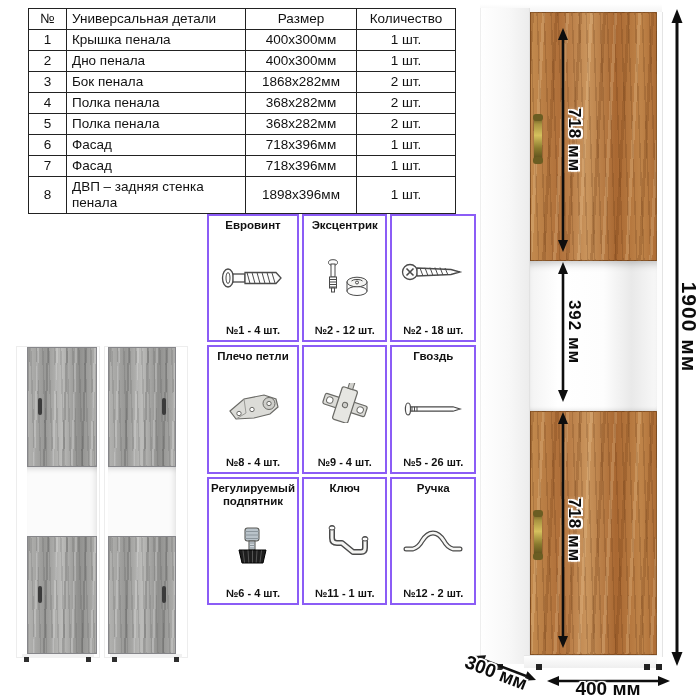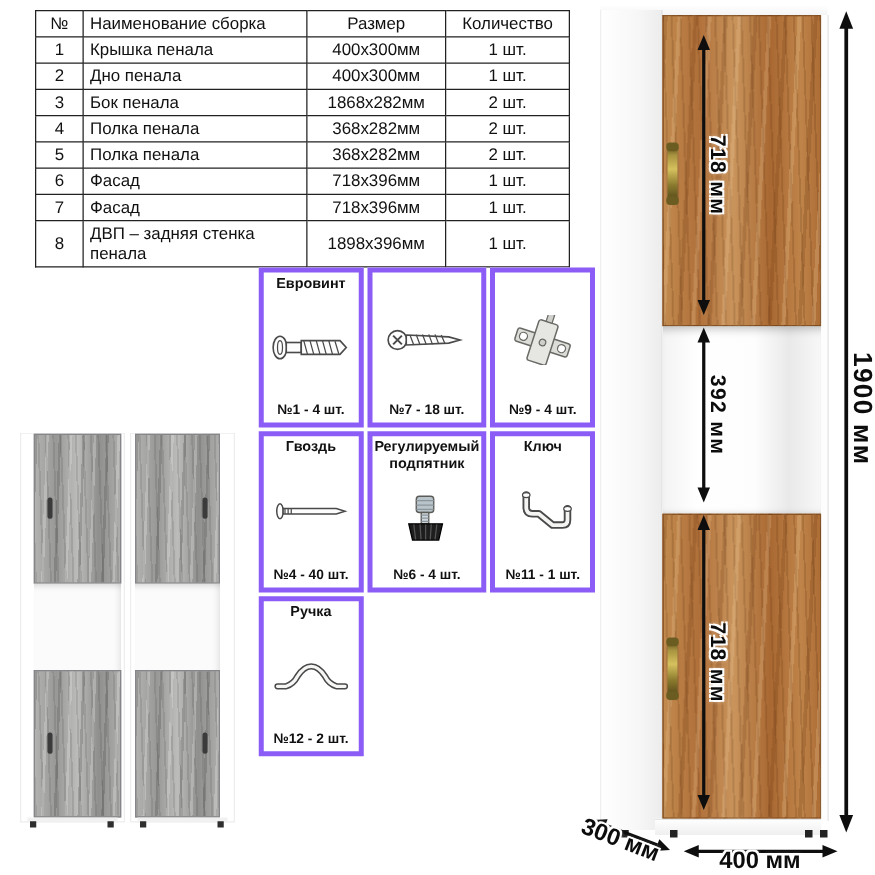--- a/index.html
+++ b/index.html
@@ -12,21 +12,21 @@
                       font-weight:normal;background:#fff;}
   .parts .c-num{width:27px;text-align:center;}
   .parts .c-name{width:168px;text-align:left;}
   .parts .c-size{width:100px;text-align:center;}
   .parts .c-qty{width:88px;text-align:center;}
   .parts tr.tall td{height:36px;}
 
   
   .hw-grid{position:absolute;left:207px;top:214px;width:269px;height:391px;
            display:grid;grid-template-columns:repeat(3,1fr);grid-auto-rows:1fr;gap:3px;}
-  .hw-cell{border:4px solid #8b5cf6;background:#fff;display:flex;flex-direction:column;
+  .hw-cell{border:2px solid #8b5cf6;background:#fff;display:flex;flex-direction:column;
            align-items:center;justify-content:space-between;padding:3px 2px 4px 2px;min-height:0;}
   .hw-title{font-weight:bold;font-size:11.5px;text-align:center;line-height:1.12;}
   .hw-icon{flex:1;display:flex;align-items:center;justify-content:center;min-height:0;}
   .hw-count{font-weight:bold;font-size:11px;white-space:nowrap;}
 
   
   .oak{background-color:#b5783e;background-image:
     repeating-linear-gradient(93deg, rgba(110,58,18,0.25) 0 3px, rgba(0,0,0,0) 3px 11px,
         rgba(255,226,180,0.20) 11px 14px, rgba(0,0,0,0) 14px 24px),
     repeating-linear-gradient(88deg, rgba(80,40,10,0.18) 0 1.5px, rgba(0,0,0,0) 1.5px 7px),
@@ -93,21 +93,21 @@
 </style>
 </head>
 <body>
 
 <div class="canvas">
 
   <table class="parts">
     <tbody>
         <tr>
       <th class="c-num">№</th>
-      <th class="c-name">Наименование сборка</th>
+      <th class="c-name">Универсальная детали</th>
       <th class="c-size">Размер</th>
       <th class="c-qty">Количество</th>
     </tr>
     <tr>
       <td class="c-num">1</td>
       <td class="c-name">Крышка пенала</td>
       <td class="c-size">400х300мм</td>
       <td class="c-qty">1 шт.</td>
     </tr>
     <tr>
@@ -164,34 +164,66 @@
           <ellipse cx="7" cy="14" rx="5.5" ry="9" fill="#fdfdfd" stroke="#4a4a4a" stroke-width="1.3"></ellipse>
           <ellipse cx="7" cy="14" rx="2" ry="5.5" fill="none" stroke="#4a4a4a"></ellipse>
           <rect x="12" y="10" width="12" height="8" fill="#fdfdfd" stroke="#4a4a4a" stroke-width="1.3"></rect>
           <path d="M24 8.5 H55 L60 14 L55 19.5 H24 Z" fill="#fdfdfd" stroke="#4a4a4a" stroke-width="1.3"></path>
           <path d="M26 8.5 L29 19.5 M31 8.5 L34 19.5 M36 8.5 L39 19.5 M41 8.5 L44 19.5 M46 8.5 L49 19.5 M51 9 L54 19" stroke="#4a4a4a" fill="none"></path>
         </svg>
       </div>
       <div class="hw-count">№1 - 4 шт.</div>
     </div>
 
+    <div class="hw-cell">
+      <div class="hw-title">Эксцентрик</div>
+      <div class="hw-icon">
+        <svg class="ic" width="56" height="40" viewBox="0 0 56 40">
+          <ellipse cx="16" cy="4.5" rx="4.5" ry="2.8" fill="#fdfdfd" stroke="#4a4a4a"></ellipse>
+          <rect x="14" y="6" width="4" height="13" fill="#fdfdfd" stroke="#4a4a4a"></rect>
+          <rect x="12.5" y="19" width="7" height="11" fill="#fdfdfd" stroke="#4a4a4a"></rect>
+          <path d="M12.5 21.5 h7 M12.5 24 h7 M12.5 26.5 h7 M12.5 29 h7" stroke="#4a4a4a"></path>
+          <rect x="14.5" y="30" width="3" height="4" fill="#fdfdfd" stroke="#4a4a4a"></rect>
+          <rect x="30" y="24" width="20" height="9" fill="#fdfdfd" stroke="#4a4a4a"></rect>
+          <ellipse cx="40" cy="33" rx="10" ry="4.5" fill="#fdfdfd" stroke="#4a4a4a"></ellipse>
+          <ellipse cx="40" cy="24" rx="10" ry="4.8" fill="#f4f4f2" stroke="#4a4a4a"></ellipse>
+          <path d="M34.5 23 a6 2.6 0 0 1 11 0" fill="none" stroke="#4a4a4a"></path>
+          <circle cx="40" cy="24.5" r="1.5" fill="none" stroke="#4a4a4a"></circle>
+        </svg>
+      </div>
+      <div class="hw-count">№2 - 12 шт.</div>
+    </div>
 
     <div class="hw-cell">
       <div class="hw-icon">
         <svg class="ic" width="64" height="30" viewBox="0 0 64 30">
           <circle cx="9" cy="15" r="7.5" fill="#fdfdfd" stroke="#4a4a4a" stroke-width="1.3"></circle>
           <path d="M5.5 11.5 l7 7 M12.5 11.5 l-7 7" stroke="#4a4a4a" stroke-width="1.6"></path>
           <path d="M16 11 L50 12.5 L59 15 L50 17.5 L16 19 Z" fill="#fdfdfd" stroke="#4a4a4a" stroke-width="1.3"></path>
           <path d="M19 11 l3 8 M24 10.8 l3 8 M29 10.6 l3 8 M34 10.5 l3 8 M39 10.5 l3 7.6 M44 11 l3 7" stroke="#4a4a4a"></path>
         </svg>
       </div>
-      <div class="hw-count">№7 - 18 шт.</div>
-    </div>
-
-
+      <div class="hw-count">№2 - 18 шт.</div>
+    </div>
+
+
+    <div class="hw-cell">
+      <div class="hw-title">Плечо петли</div>
+      <div class="hw-icon">
+        <svg class="ic" width="58" height="40" viewBox="0 0 58 40">
+          <path d="M6 22 L20 10 L40 6 L52 10 L54 18 L46 25 L30 29 L12 30 Z" fill="#dcdcd8" stroke="#6a6a66" stroke-width="1.2"></path>
+          <path d="M20 10 L22 24 L12 30" fill="none" stroke="#9a9a96"></path>
+          <circle cx="45" cy="14.5" r="6" fill="#cfcfcb" stroke="#6a6a66"></circle>
+          <circle cx="45" cy="14.5" r="2.2" fill="#f2f2f0" stroke="#6a6a66"></circle>
+          <circle cx="15" cy="24.5" r="2.2" fill="#fff" stroke="#6a6a66"></circle>
+          <circle cx="28" cy="20.5" r="2.2" fill="#fff" stroke="#6a6a66"></circle>
+        </svg>
+      </div>
+      <div class="hw-count">№8 - 4 шт.</div>
+    </div>
 
     <div class="hw-cell">
       <div class="hw-icon">
         <svg class="ic" width="54" height="40" viewBox="0 0 54 40">
           <g transform="rotate(18 27 22)">
             <rect x="5" y="16.5" width="44" height="11" rx="2" fill="#dcdcd8" stroke="#6a6a66" stroke-width="1.2"></rect>
             <rect x="19" y="5" width="16" height="34" rx="2" fill="#e6e6e2" stroke="#6a6a66" stroke-width="1.2"></rect>
             <circle cx="11" cy="22" r="3.2" fill="#fff" stroke="#6a6a66"></circle>
             <circle cx="43" cy="22" r="3.2" fill="#fff" stroke="#6a6a66"></circle>
             <circle cx="27" cy="22" r="2.6" fill="#cfcfcb" stroke="#6a6a66"></circle>
@@ -204,21 +236,21 @@
 
     <div class="hw-cell">
       <div class="hw-title">Гвоздь</div>
       <div class="hw-icon">
         <svg class="ic" width="64" height="22" viewBox="0 0 64 22">
           <ellipse cx="7" cy="11" rx="2.6" ry="6" fill="#fdfdfd" stroke="#4a4a4a" stroke-width="1.2"></ellipse>
           <path d="M9.5 8.8 H52 L59 11 L52 13.2 H9.5 Z" fill="#fdfdfd" stroke="#4a4a4a" stroke-width="1.2"></path>
           <path d="M11 8.8 v4.4 M13.5 8.8 v4.4 M16 8.8 v4.4" stroke="#4a4a4a"></path>
         </svg>
       </div>
-      <div class="hw-count">№4 - 40 шт.</div>
+      <div class="hw-count">№5 - 26 шт.</div>
     </div>
 
 
     <div class="hw-cell">
       <div class="hw-title">Регулируемый подпятник</div>
       <div class="hw-icon">
         <svg class="ic" width="44" height="40" viewBox="0 0 44 40">
           <rect x="14" y="1" width="14" height="13" rx="2.5" fill="#b9c3ca" stroke="#5a5a56" stroke-width="1.1"></rect>
           <path d="M14 4.5 h14 M14 8 h14 M14 11.5 h14" stroke="#8b959c"></path>
           <rect x="18" y="14" width="6" height="9" fill="#cfd6db" stroke="#5a5a56" stroke-width="1.1"></rect>

